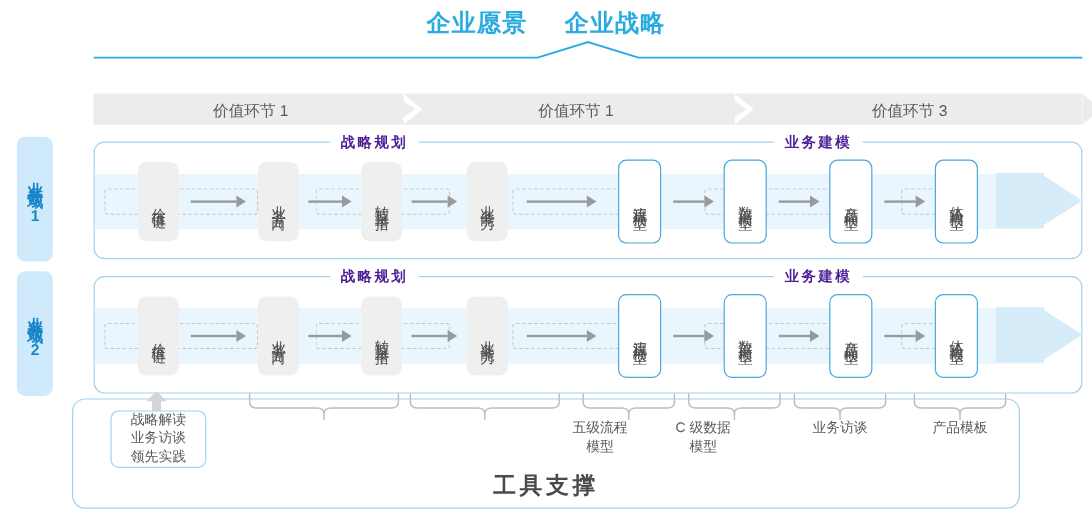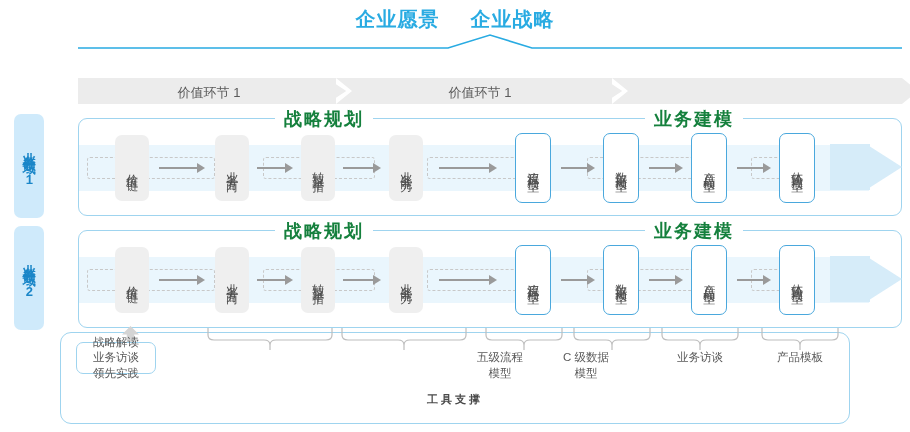--- a/index.html
+++ b/index.html
@@ -63,21 +63,21 @@
   
   .row-box{
     left:78px;width:824px;
     border:1.3px solid #9fd4ef;border-radius:9px;background:#fff;
     box-sizing:border-box;
   }
 
   
   .sec-title{
     position:absolute;background:#ffffff;padding:0 9px;
-    color:#15803d;font-size:18px;font-weight:bold;letter-spacing:2px;
+    color:#4c1d95;font-size:12px;font-weight:bold;letter-spacing:2px;
     transform:translateY(-50%);
   }
 
   
   .band{
     position:absolute;background:#eaf6fd;
   }
 
   
   .dash{
@@ -106,21 +106,21 @@
   }
 
   
   .tool-box{
     position:absolute;left:60px;width:790px;
     border:1.4px solid #9fd4ef;border-radius:11px;box-sizing:border-box;
     background:transparent;
   }
   .tool-footer{
     position:absolute;left:0;width:910px;text-align:center;
-    color:#4a4a4a;font-size:11px;font-weight:bold;letter-spacing:3px;
+    color:#4a4a4a;font-size:19px;font-weight:bold;letter-spacing:3px;
   }
   .tool-label{
     position:absolute;text-align:center;color:#5a5a5a;
     font-size:11.5px;line-height:1.35;
   }
   .tool-chip{
     position:absolute;box-sizing:border-box;
     border:1.3px solid #9fd4ef;border-radius:7px;background:#fff;
     color:#5a5a5a;font-size:11.5px;line-height:1.35;text-align:center;
     display:flex;flex-direction:column;align-items:center;justify-content:center;
@@ -154,20 +154,23 @@
     <div class="val-tip"></div>
     <div class="notch" style="left:258px;"></div>
     <div class="notch" style="left:534px;"></div>
 
     <div class="val-label" style="left:0;width:262px;">
       <span>价值环节 1</span>
     </div>
     <div class="val-label" style="left:268px;width:268px;">
       <span>价值环节 1</span>
     </div>
+    <div class="val-label" style="left:544px;width:272px;">
+      <span>价值环节 3</span>
+    </div>
   </div>
 
   <div class="abs domain-tab" style="left:14px;top:114px;height:104px;">
     <span class="vtext">业务领域 1</span>
   </div>
   <div class="abs domain-tab" style="left:14px;top:226px;height:104px;">
     <span class="vtext">业务领域 2</span>
   </div>
 
   <div class="abs row-box" style="top:118px;height:98px;">
@@ -337,21 +340,21 @@
     <path d="M412,17 L412,22" stroke="#bdbdbd" stroke-width="1.2" fill="none"></path>
 
     <path d="M462,0 L462,7 Q462,12 468,12 L494,12 Q500,12 500,17 Q500,12 506,12 L532,12 Q538,12 538,7 L538,0" fill="none" stroke="#bdbdbd" stroke-width="1.2"></path>
     <path d="M500,17 L500,22" stroke="#bdbdbd" stroke-width="1.2" fill="none"></path>
   </svg>
   <svg class="abs" style="left:760px;top:328px;" width="100" height="22">
     <path d="M2,0 L2,7 Q2,12 8,12 L34,12 Q40,12 40,17 Q40,12 46,12 L72,12 Q78,12 78,7 L78,0" fill="none" stroke="#bdbdbd" stroke-width="1.2"></path>
     <path d="M40,17 L40,22" stroke="#bdbdbd" stroke-width="1.2" fill="none"></path>
   </svg>
 
-  <div class="tool-chip" style="left:76px;top:342px;width:80px;height:32px;">
+  <div class="tool-chip" style="left:92px;top:342px;width:80px;height:48px;">
     <span>战略解读</span>
     <span>业务访谈</span>
     <span>领先实践</span>
   </div>
 
   <div class="tool-label" style="left:460px;top:350px;width:80px;">
     <div>五级流程</div>
     <div>模型</div>
   </div>
   <div class="tool-label" style="left:546px;top:350px;width:80px;">

